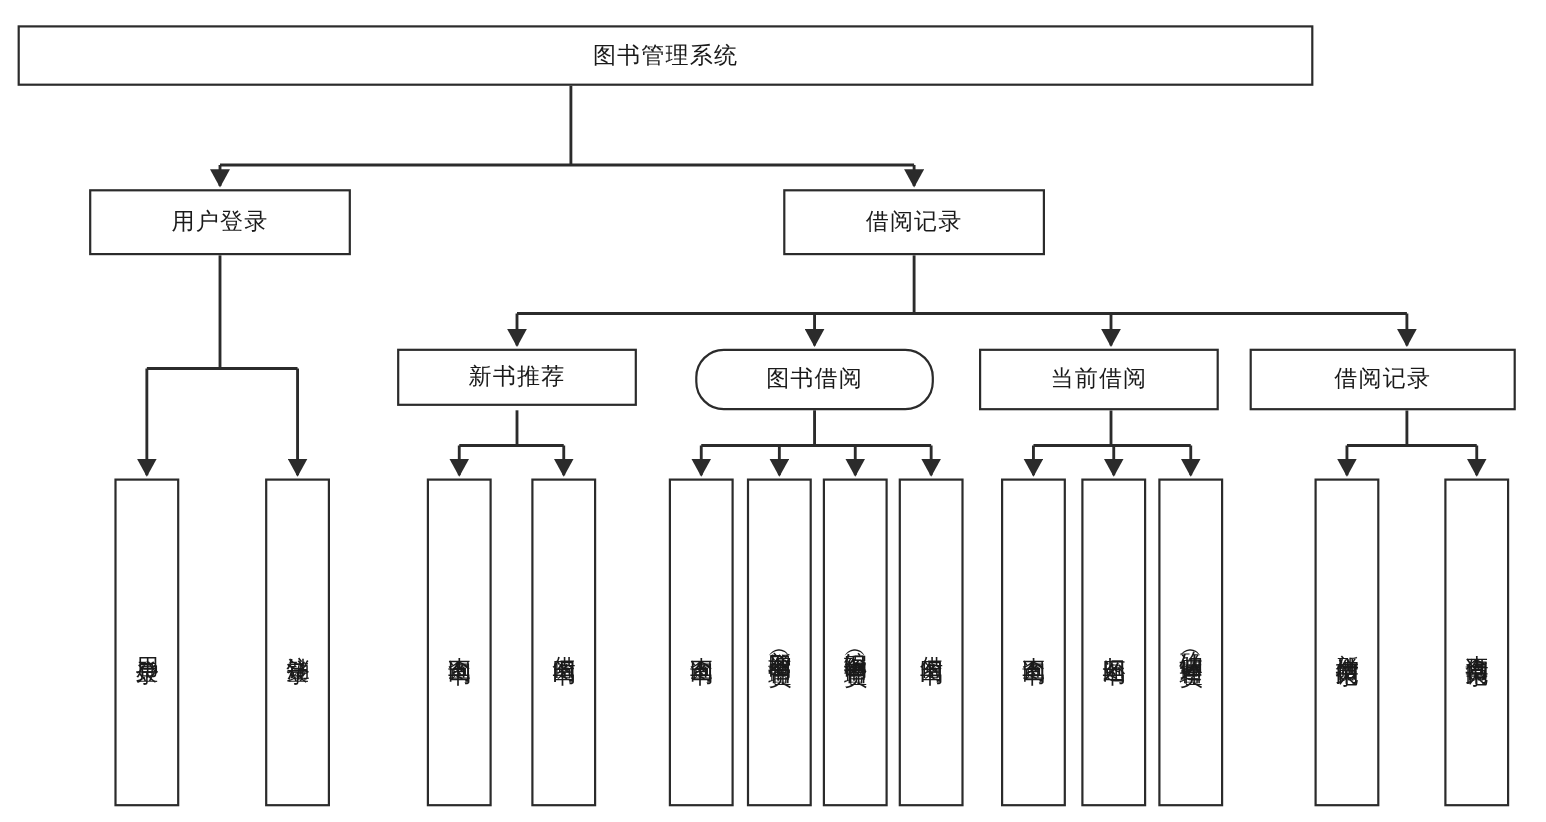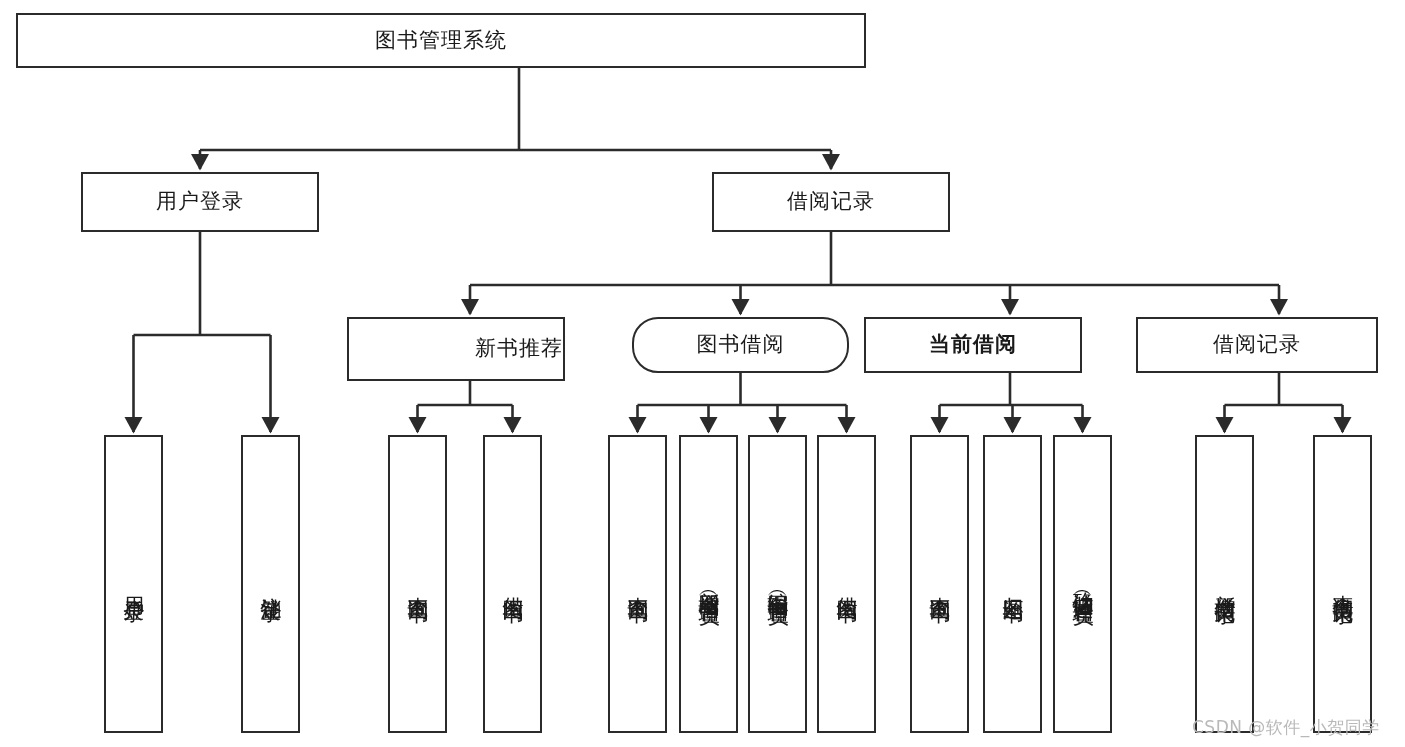--- a/index.html
+++ b/index.html
@@ -104,36 +104,36 @@
         <path d="M 1012.5 405 L 1012.5 432" marker-end="url(#arrow)"></path>
         <path d="M 1082.5 405 L 1082.5 432" marker-end="url(#arrow)"></path>
         <path d="M 1279 373 L 1279 405"></path>
         <path d="M 1224.5 405 L 1342.5 405"></path>
         <path d="M 1224.5 405 L 1224.5 432" marker-end="url(#arrow)"></path>
         <path d="M 1342.5 405 L 1342.5 432" marker-end="url(#arrow)"></path>
       </g>
   </svg>
 
   <div id="nodes">
-      <div class="node node-h" style="left: 16px; top: 13px; width: 850px; height: 55px; text-align: center;">
+      <div class="node node-h" style="left: 16px; top: 23px; width: 1178px; height: 55px; text-align: center;">
         <span>图书管理系统</span>
       </div>
       <div class="node node-h" style="left: 81px; top: 172px; width: 238px; height: 60px;">
         <span>用户登录</span>
       </div>
       <div class="node node-h" style="left: 712px; top: 172px; width: 238px; height: 60px;">
         <span>借阅记录</span>
       </div>
-      <div class="node node-h" style="left: 347px; top: 317px; width: 218px; height: 64px; justify-content: flex-end;">
+      <div class="node node-h" style="left: 361px; top: 317px; width: 218px; height: 52px;">
         <span>新书推荐</span>
       </div>
       <div class="node node-h" style="left: 632px; top: 317px; width: 217px; height: 56px; border-radius: 26px;">
         <span>图书借阅</span>
       </div>
-      <div class="node node-h" style="left: 864px; top: 317px; width: 218px; height: 56px; font-weight: bold;">
+      <div class="node node-h" style="left: 890px; top: 317px; width: 218px; height: 56px;">
         <span>当前借阅</span>
       </div>
       <div class="node node-h" style="left: 1136px; top: 317px; width: 242px; height: 56px;">
         <span>借阅记录</span>
       </div>
       <div class="node node-v" style="left: 104px; top: 435px; width: 59px; height: 298px;">
         <span class="vtext">用户登录</span>
       </div>
       <div class="node node-v" style="left: 241px; top: 435px; width: 59px; height: 298px;">
         <span class="vtext">注销登录</span>
@@ -166,14 +166,13 @@
         <span class="vtext">确认归还（管理员）</span>
       </div>
       <div class="node node-v" style="left: 1195px; top: 435px; width: 59px; height: 298px;">
         <span class="vtext">新增借阅记录</span>
       </div>
       <div class="node node-v" style="left: 1313px; top: 435px; width: 59px; height: 298px;">
         <span class="vtext">查询借阅记录</span>
       </div>
     </div>
 
-  <div class="watermark" style="left:1192px; top:716px;">CSDN @软件_小贺同学</div>
 </div>
 
 </body></html>

